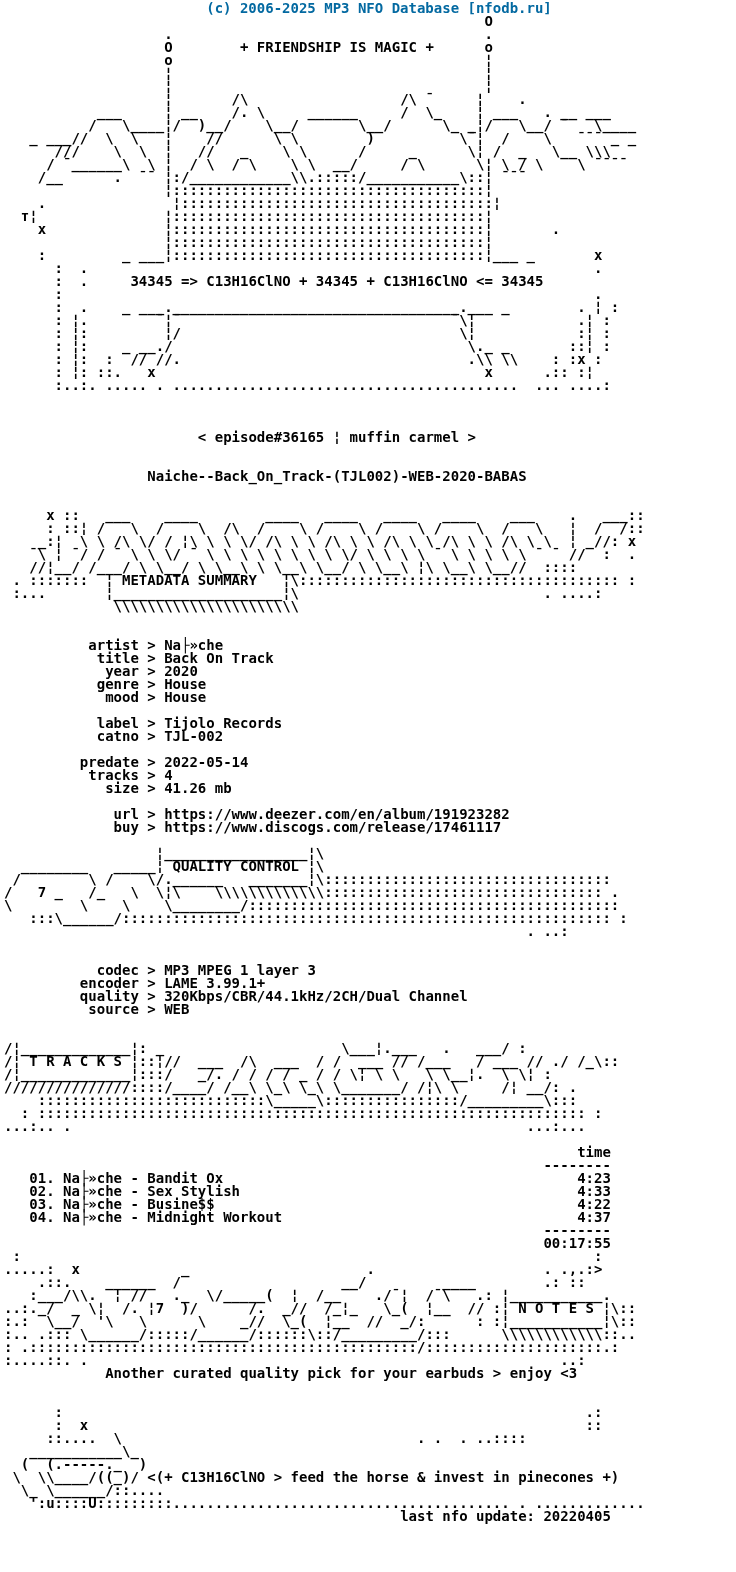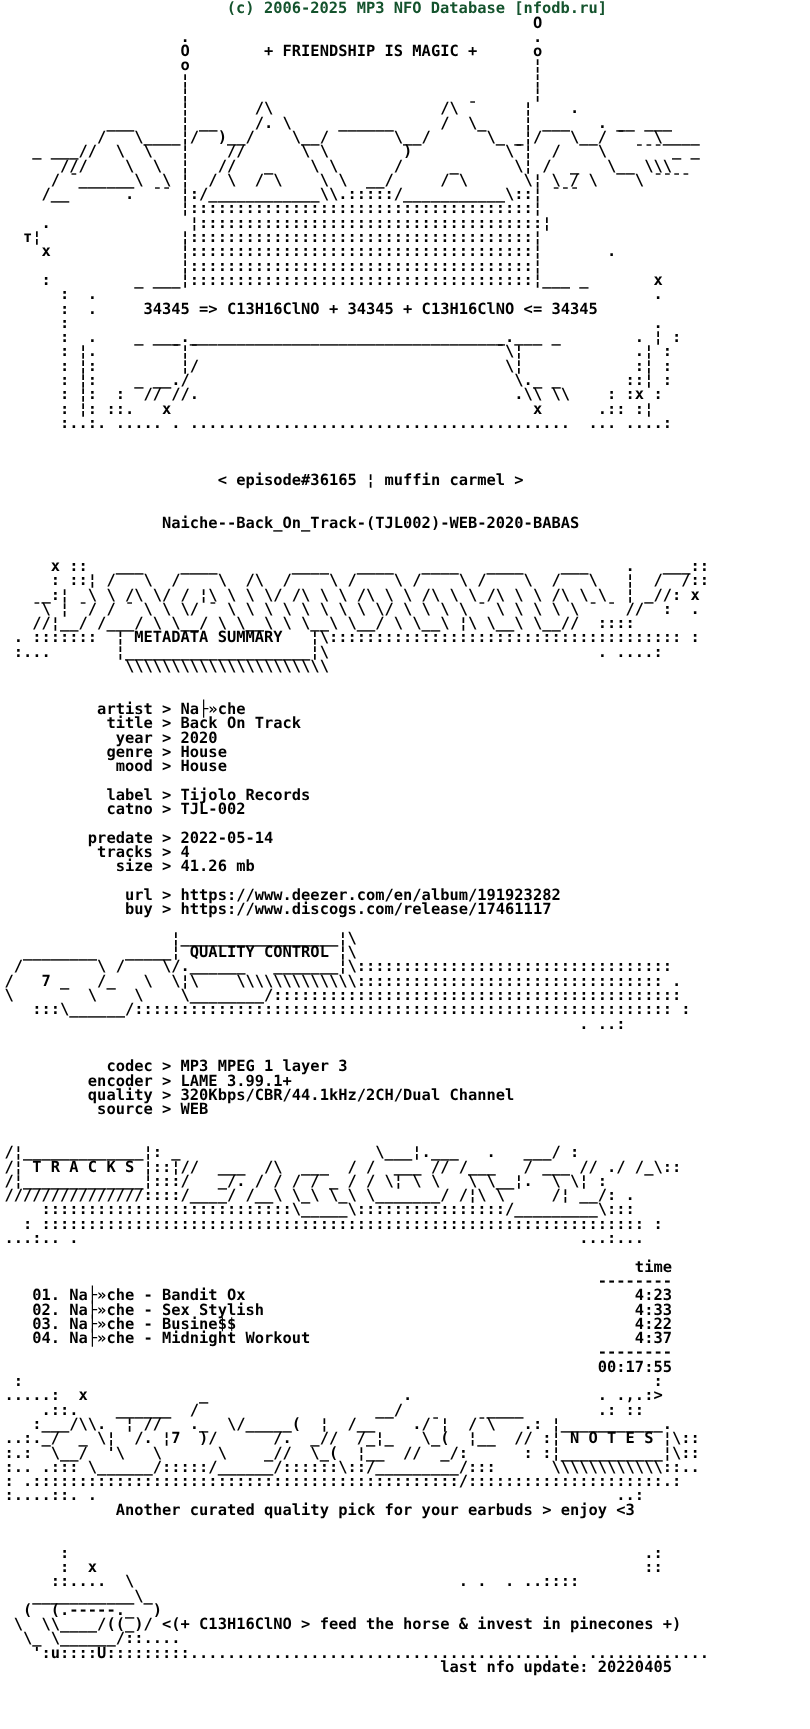--- a/index.html
+++ b/index.html
@@ -27,21 +27,21 @@
     font-size: 14px;
     line-height: 13px;
     color: #000000;
     white-space: pre;
   }
 </style>
 </head>
 <body>
 
 <div class="page">
-  <div class="site-header" style="color: #14532d; padding-left: 22px;">(c) 2006-2025 MP3 NFO Database [nfodb.ru]</div>
+  <div class="site-header" style="color: #0369a1; padding-left: 22px;">(c) 2006-2025 MP3 NFO Database [nfodb.ru]</div>
   <pre class="nfo">                                                         O
                    .                                     .
                    O        + FRIENDSHIP IS MAGIC +      o
                    o                                     ¦
                    ¦                                     ¦
                    ¦                                     ¦
                    ¦       /\                  /\ ¯     ¦    .
            ___     ¦ __    /. \     ______     /  \_    ¦ ___   . __ ___
           /   \____¦/  )__/    \__/       \__/      \_ _¦/   \__/ ¯   \____
    _ ___//  \  \   ¦    //      \ \        )          \¯¦  /    \   ¯¯¯ _ _

